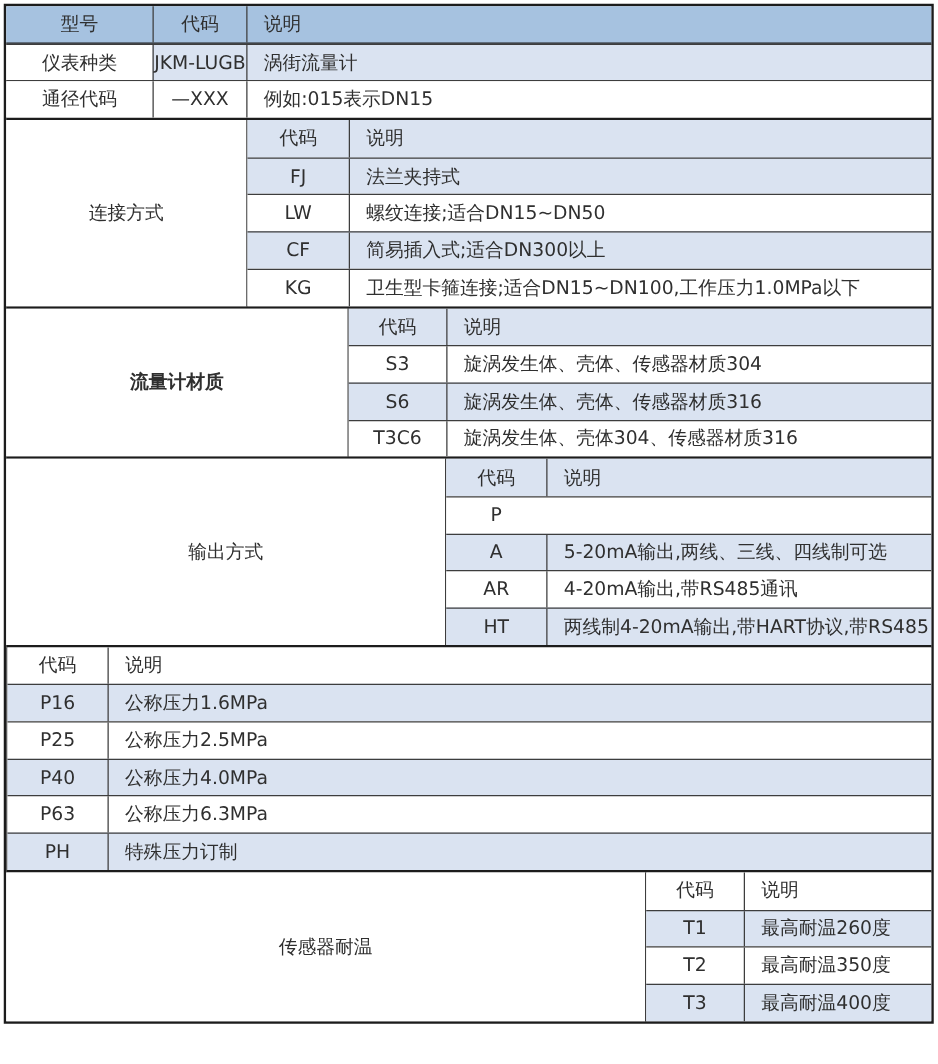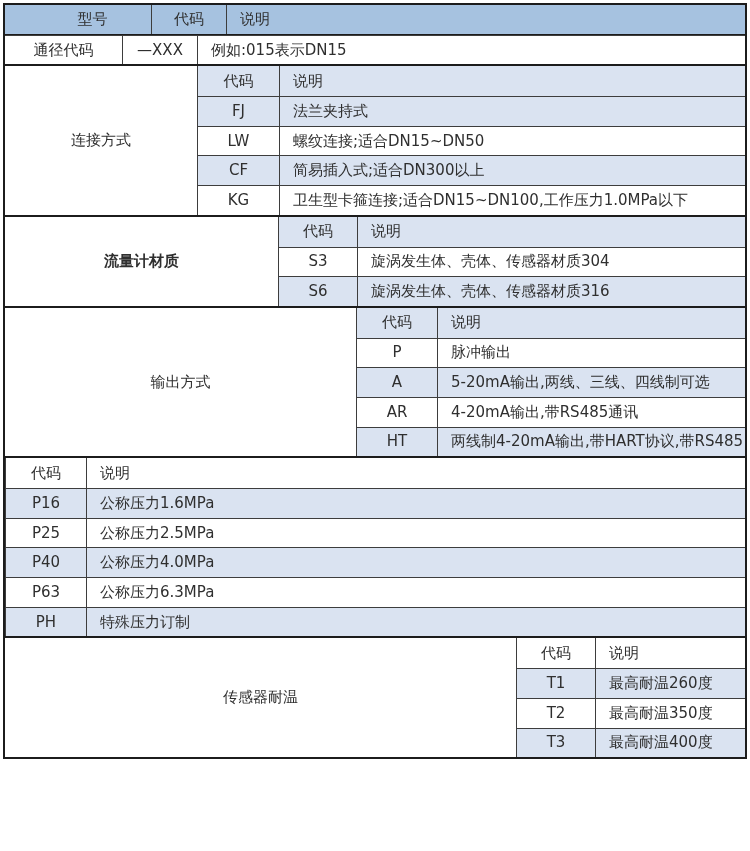--- a/index.html
+++ b/index.html
@@ -27,21 +27,21 @@
     line-height:1;
   }
   .row{
     display:flex;
     height:29.7px;
     align-items:stretch;
   }
   .row > div{display:flex;align-items:center;}
   
   .top-block .row + .row{border-top:1px solid var(--border-thin);}
-  .hdr-row{background:var(--header-bg);border-bottom:1px solid var(--border-dark);padding-left:29px;}
+  .hdr-row{background:var(--header-bg);border-bottom:1px solid var(--border-dark);}
   .c1{width:117px;justify-content:center;}
   .c2{width:75px;border-left:1px solid var(--border-thin);justify-content:center;}
   .cdesc{flex:1;border-left:1px solid var(--border-thin);padding-left:13px;}
   
   .section{display:flex;border-top:2px solid var(--border-dark);}
   .section .side{
     display:flex;align-items:center;justify-content:center;
     background:var(--cell-white);
   }
   .section .rows{flex:1;border-left:1px solid var(--border-thin);}
@@ -62,20 +62,25 @@
 
 <div class="spec-table">
 
   <div class="top-block">
     <div class="row hdr-row">
       <div class="c1">型号</div>
       <div class="c2">代码</div>
       <div class="cdesc">说明</div>
     </div>
     <div class="row">
+      <div class="c1 bg-w">仪表种类</div>
+      <div class="c2 bg-s">JKM-LUGB</div>
+      <div class="cdesc bg-s">涡街流量计</div>
+    </div>
+    <div class="row">
       <div class="c1 bg-w">通径代码</div>
       <div class="c2 bg-w">—XXX</div>
       <div class="cdesc bg-w">例如:015表示DN15</div>
     </div>
   </div>
 
   <div class="section s1">
     <div class="side">连接方式</div>
     <div class="rows">
       <div class="row bg-s">
@@ -109,33 +114,36 @@
         <div class="desc">说明</div>
       </div>
       <div class="row bg-w">
         <div class="code">S3</div>
         <div class="desc">旋涡发生体、壳体、传感器材质304</div>
       </div>
       <div class="row bg-s">
         <div class="code">S6</div>
         <div class="desc">旋涡发生体、壳体、传感器材质316</div>
       </div>
+      <div class="row bg-w">
+        <div class="code">T3C6</div>
+        <div class="desc">旋涡发生体、壳体304、传感器材质316</div>
+      </div>
     </div>
   </div>
 
   <div class="section s3">
     <div class="side">输出方式</div>
     <div class="rows">
       <div class="row bg-s">
         <div class="code">代码</div>
         <div class="desc">说明</div>
       </div>
       <div class="row bg-w">
         <div class="code">P</div>
-        <div class="desc">脉冲输出</div>
       </div>
       <div class="row bg-s">
         <div class="code">A</div>
         <div class="desc">5-20mA输出,两线、三线、四线制可选</div>
       </div>
       <div class="row bg-w">
         <div class="code">AR</div>
         <div class="desc">4-20mA输出,带RS485通讯</div>
       </div>
       <div class="row bg-s">

